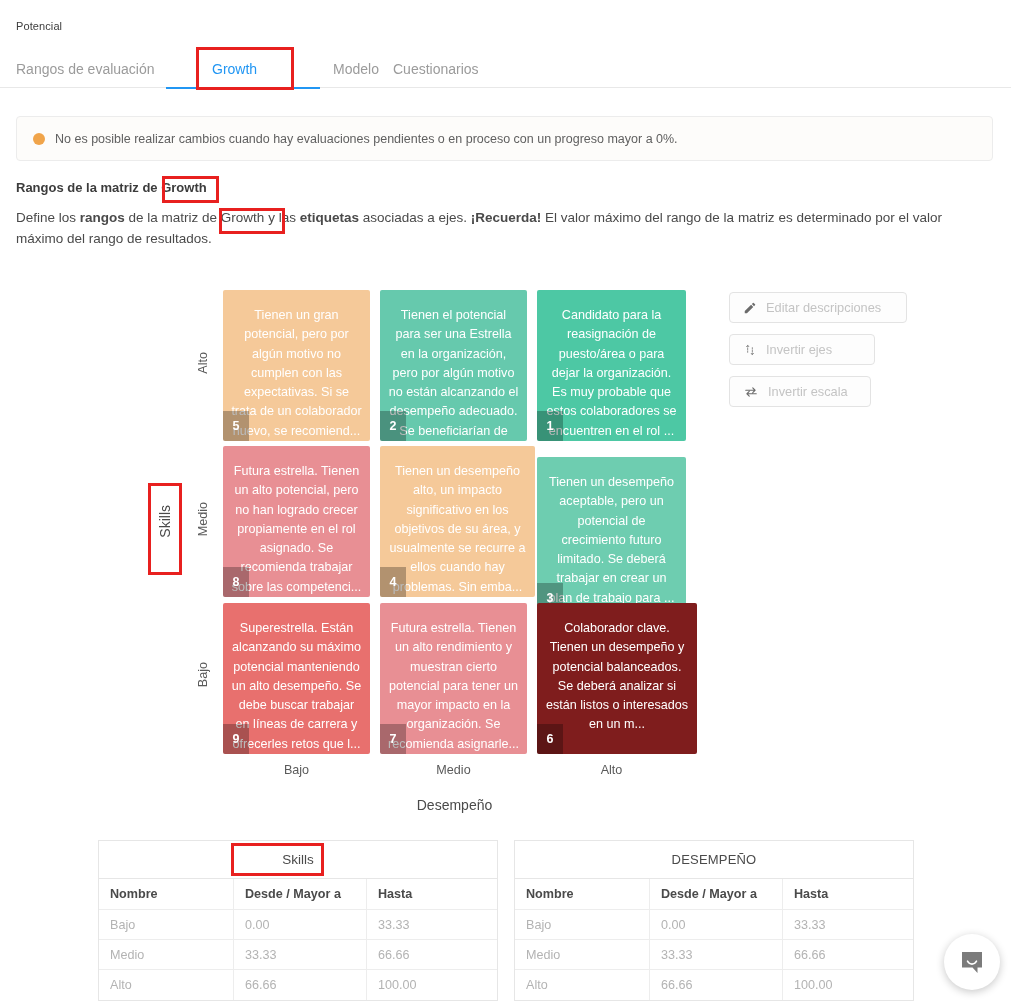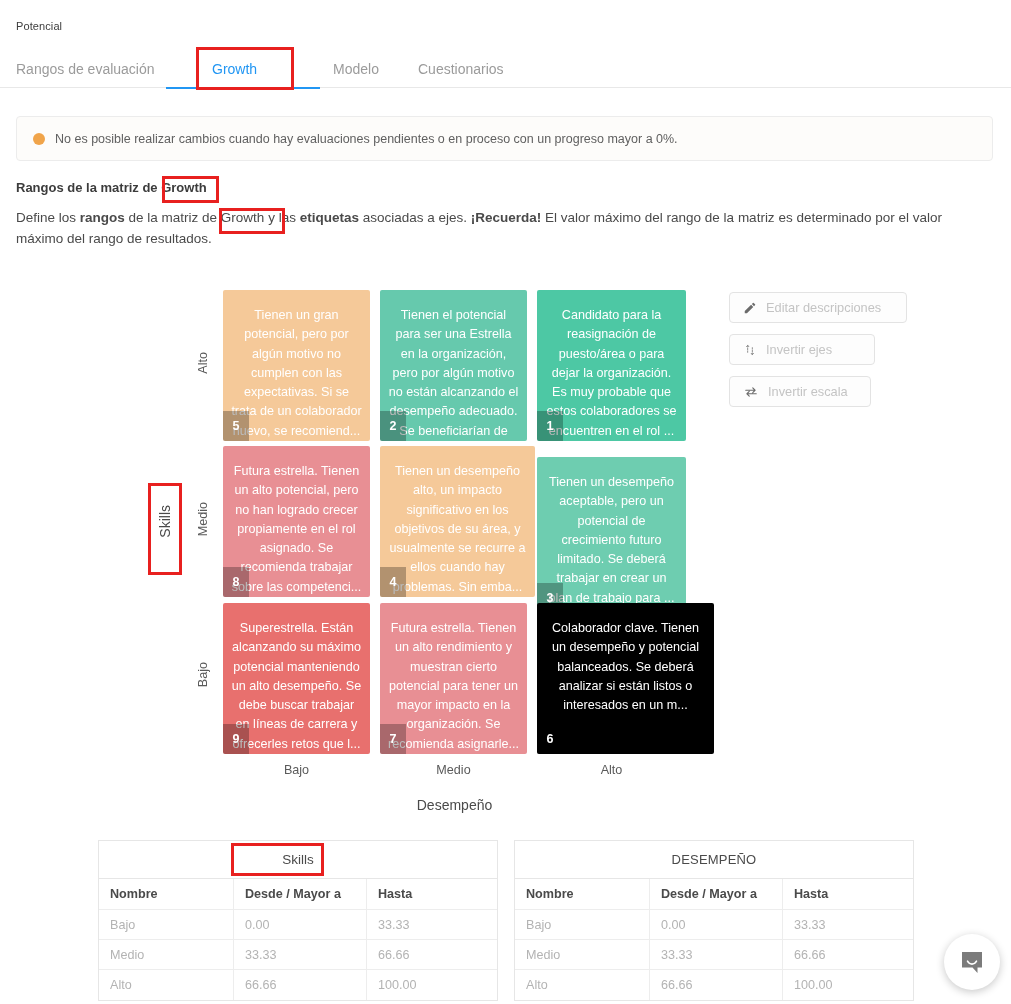--- a/index.html
+++ b/index.html
@@ -142,21 +142,21 @@
 <body>
 
 <div id="page">
 
   <div class="page-title">Potencial</div>
 
   <div class="tabstrip">
     <div class="tab" style="left:16px;">Rangos de evaluación</div>
     <div class="tab active" style="left:212px;">Growth</div>
     <div class="tab" style="left:333px;">Modelo</div>
-    <div class="tab" style="left:418px;">Cuestionarios</div>
+    <div class="tab" style="left:393px;">Cuestionarios</div>
   </div>
   <div class="tab-underline" style="left:166px; width:154px;"></div>
 
   <div class="redbox" style="left:196px; top:47px; width:98px; height:43px;"></div>
 
   <div class="alert">
     <span class="alert-icon"></span>
     <span class="alert-text">No es posible realizar cambios cuando hay evaluaciones pendientes o en proceso con un progreso mayor a 0%.</span>
   </div>
 
@@ -206,21 +206,21 @@
     </div>
 
     <div class="mcell" style="left:223px; top:603px; width:147px; height:151px; background:#e8706e;">
       <div class="mcell-text">Superestrella. Están alcanzando su máximo potencial manteniendo un alto desempeño. Se debe buscar trabajar en líneas de carrera y ofrecerles retos que l...</div>
       <div class="mbadge">9</div>
     </div>
     <div class="mcell" style="left:380px; top:603px; width:147px; height:151px; background:#e88f94;">
       <div class="mcell-text">Futura estrella. Tienen un alto rendimiento y muestran cierto potencial para tener un mayor impacto en la organización. Se recomienda asignarle...</div>
       <div class="mbadge">7</div>
     </div>
-    <div class="mcell" style="left:537px; top:603px; width:177px; height:151px; background:#000000;">
+    <div class="mcell" style="left:537px; top:603px; width:160px; height:151px; background:#7f1d1d;">
       <div class="mcell-text">Colaborador clave. Tienen un desempeño y potencial balanceados. Se deberá analizar si están listos o interesados en un m...</div>
       <div class="mbadge">6</div>
     </div>
 
     <div class="axis-x-label" style="left:223px; top:763px; width:147px;">Bajo</div>
     <div class="axis-x-label" style="left:380px; top:763px; width:147px;">Medio</div>
     <div class="axis-x-label" style="left:537px; top:763px; width:149px;">Alto</div>
 
     <div class="axis-x-title" style="left:223px; top:797px; width:463px;">Desempeño</div>
   </div>

